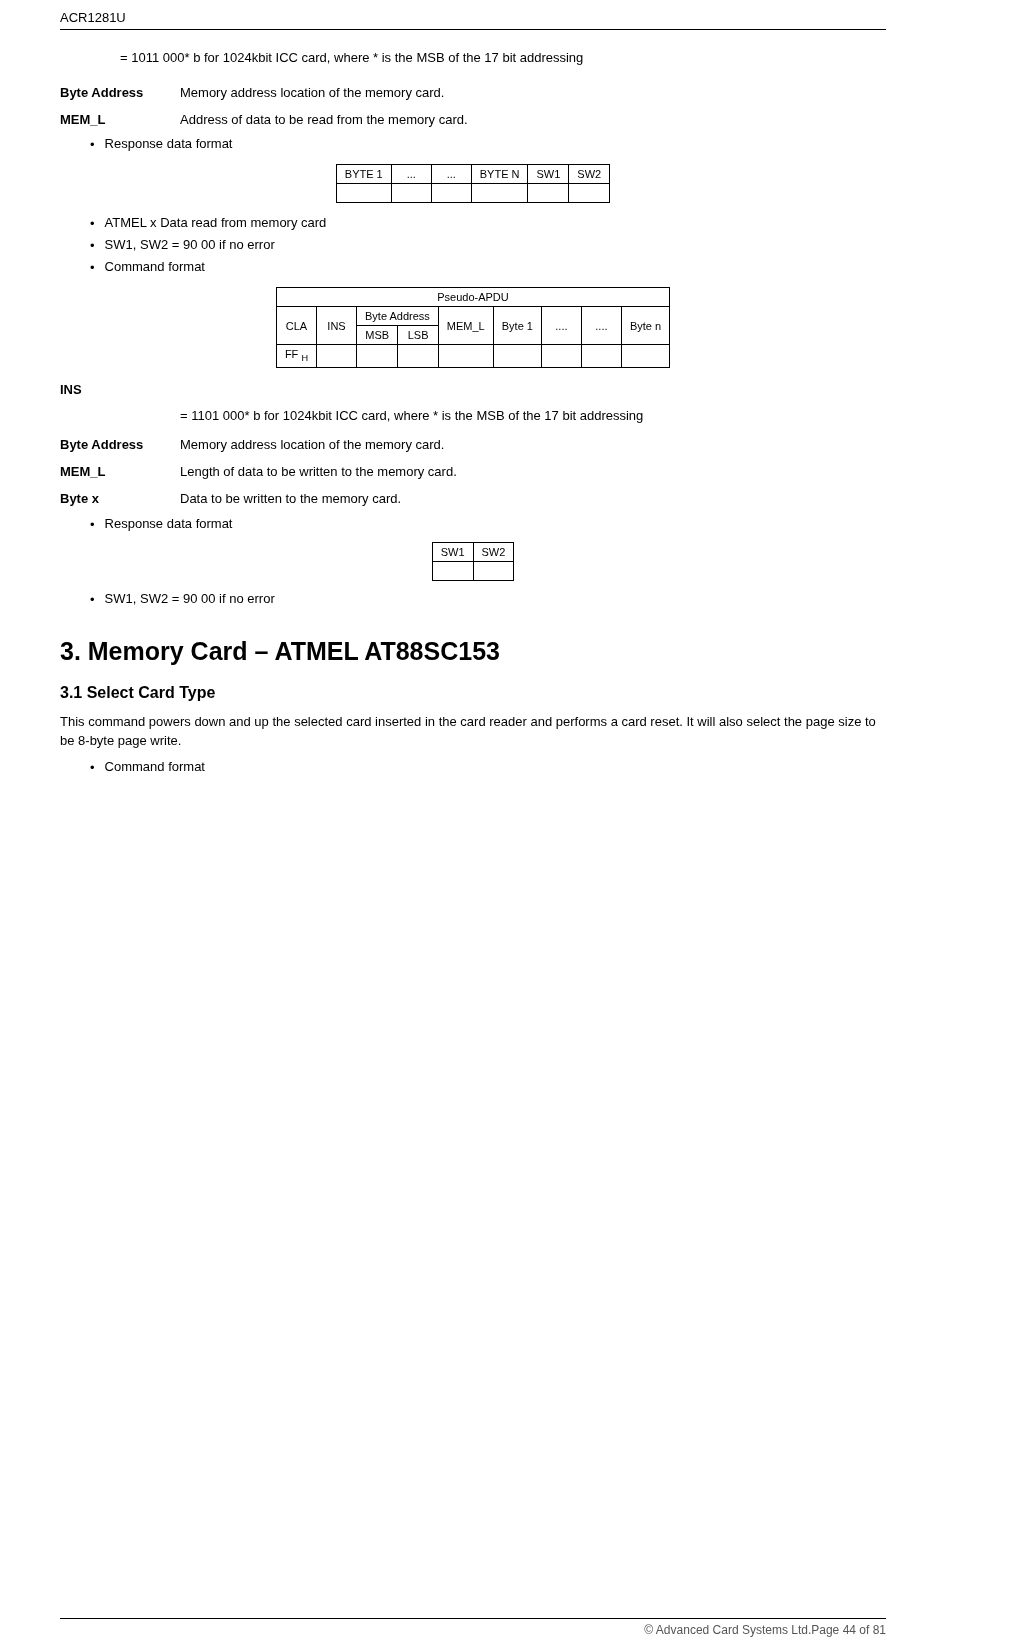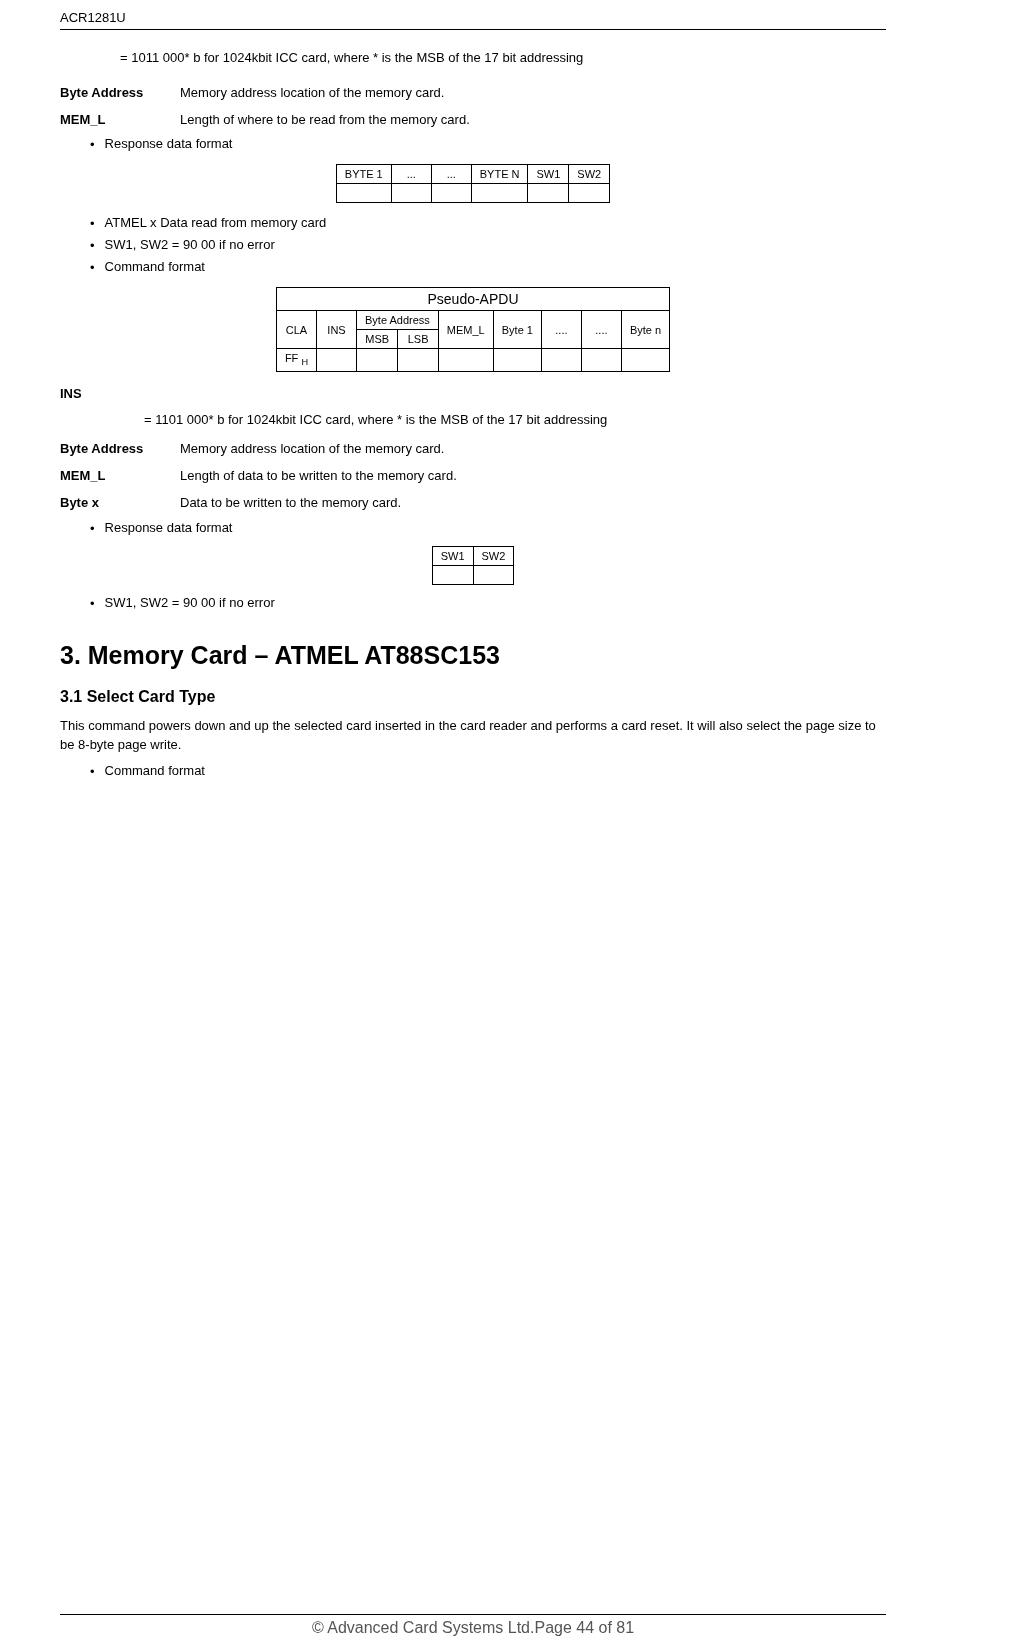--- a/index.html
+++ b/index.html
@@ -29,24 +29,24 @@
     .header-title {
       font-size: 13px;
       font-weight: normal;
     }
     .footer-bar {
       position: absolute;
       bottom: 10px;
       left: 60px;
       right: 60px;
       display: flex;
-      justify-content: center;
+      justify-content: flex-end;
       border-top: 1px solid #000;
       padding-top: 4px;
-      font-size: 16px;
+      font-size: 12px;
       color: #555;
     }
     p {
       margin-bottom: 8px;
       line-height: 1.5;
     }
     .bullet-item {
       display: flex;
       align-items: flex-start;
       margin-bottom: 6px;
@@ -121,21 +121,21 @@
     <span>= 1011 000* b for 1024kbit ICC card, where * is the MSB of the 17 bit addressing</span>
   </div>
 
   <div class="param-row">
     <span class="param-label">Byte Address</span>
     <span class="param-desc">Memory address location of the memory card.</span>
   </div>
 
   <div class="param-row">
     <span class="param-label">MEM_L</span>
-    <span class="param-desc">Length of where to be read from the memory card.</span>
+    <span class="param-desc">Address of data to be read from the memory card.</span>
   </div>
 
   <div class="bullet-item">
     <span class="bullet-dot">•</span>
     <span>Response data format</span>
   </div>
 
   <div class="table-wrapper">
     <table>
       <tbody>
@@ -172,21 +172,21 @@
 
   <div class="bullet-item">
     <span class="bullet-dot">•</span>
     <span>Command format</span>
   </div>
 
   <div class="table-wrapper">
     <table style="font-size:11px;">
       <tbody>
           <tr>
-        <td colspan="9" style="text-align:center; font-size:14px;">Pseudo-APDU</td>
+        <td colspan="9" style="text-align:center; font-size:11px;">Pseudo-APDU</td>
       </tr>
       <tr>
         <td rowspan="2">CLA</td>
         <td rowspan="2">INS</td>
         <td colspan="2">Byte Address</td>
         <td rowspan="2">MEM_L</td>
         <td rowspan="2">Byte 1</td>
         <td rowspan="2">....</td>
         <td rowspan="2">....</td>
         <td rowspan="2">Byte n</td>
@@ -207,21 +207,21 @@
         <td>&nbsp;</td>
       </tr>
     </tbody>
       </table>
   </div>
 
   <div class="param-row" style="margin-top:8px;">
     <span class="param-label">INS</span>
   </div>
 
-  <div class="line-eq" style="margin-left:84px; margin-bottom:8px;">
+  <div class="line-eq" style="margin-left:120px; margin-bottom:8px;">
     <span>= 1101 000* b for 1024kbit ICC card, where * is the MSB of the 17 bit addressing</span>
   </div>
 
   <div class="param-row">
     <span class="param-label">Byte Address</span>
     <span class="param-desc">Memory address location of the memory card.</span>
   </div>
 
   <div class="param-row">
     <span class="param-label">MEM_L</span>

